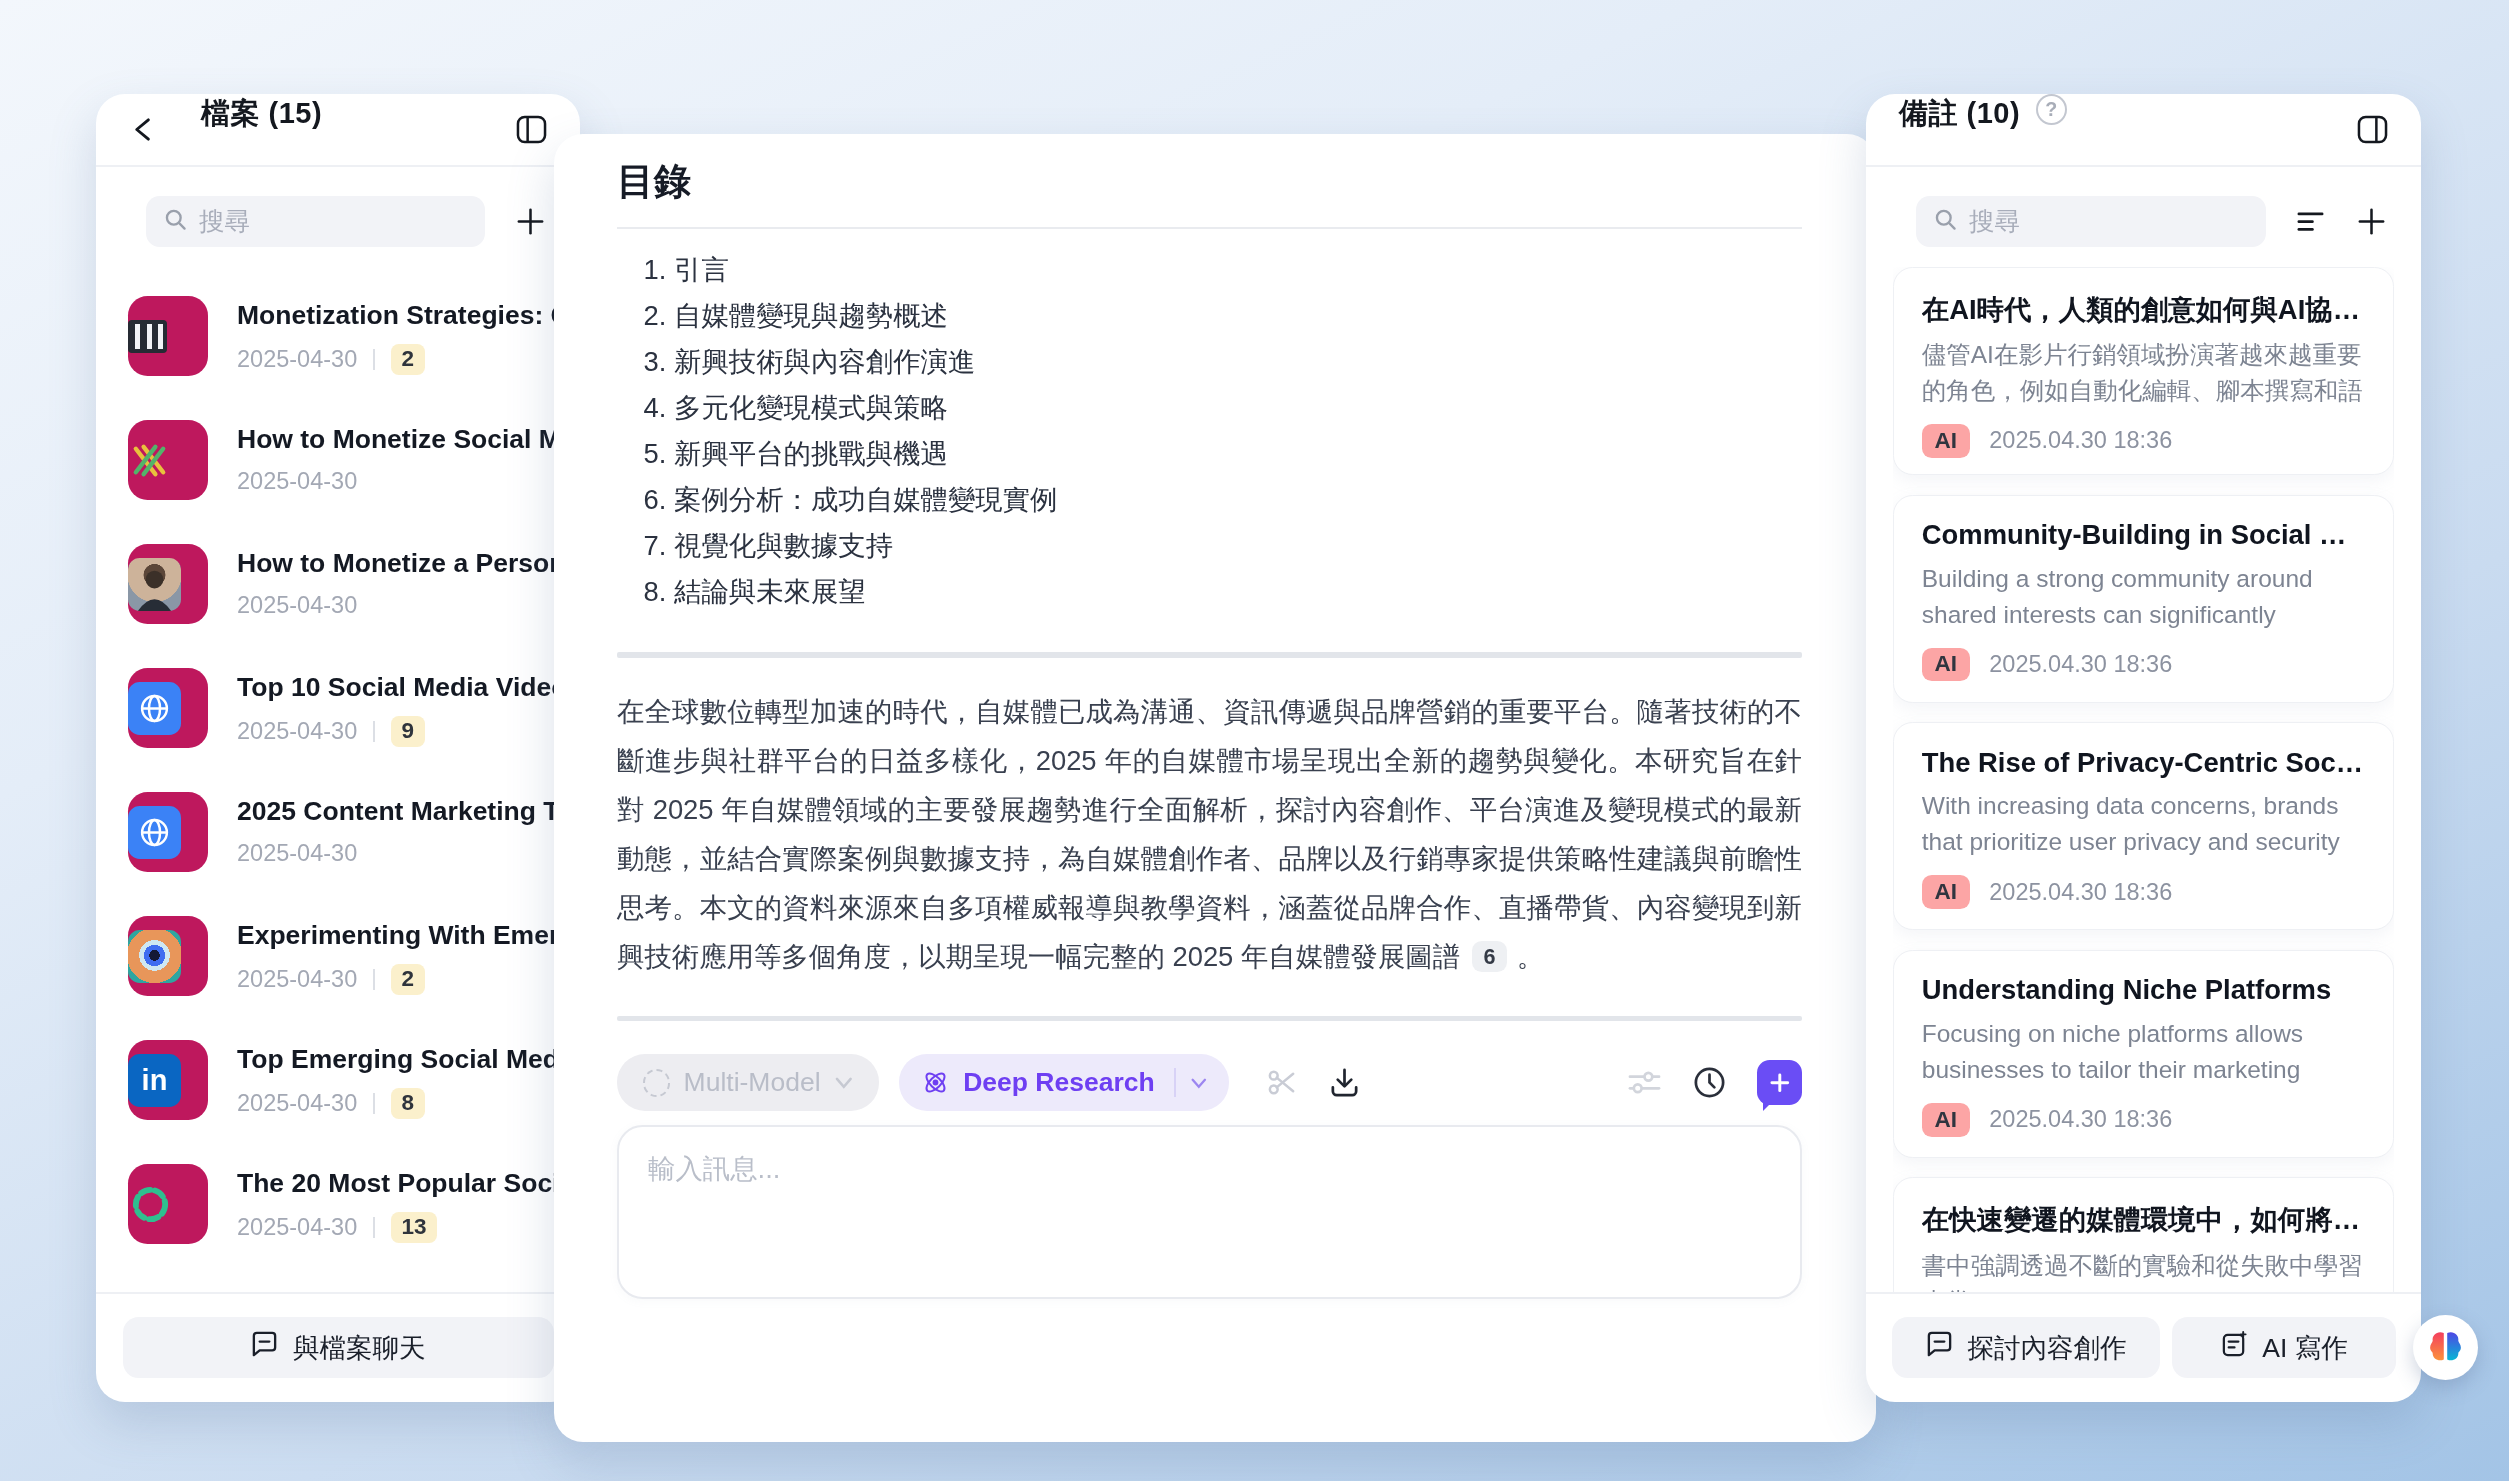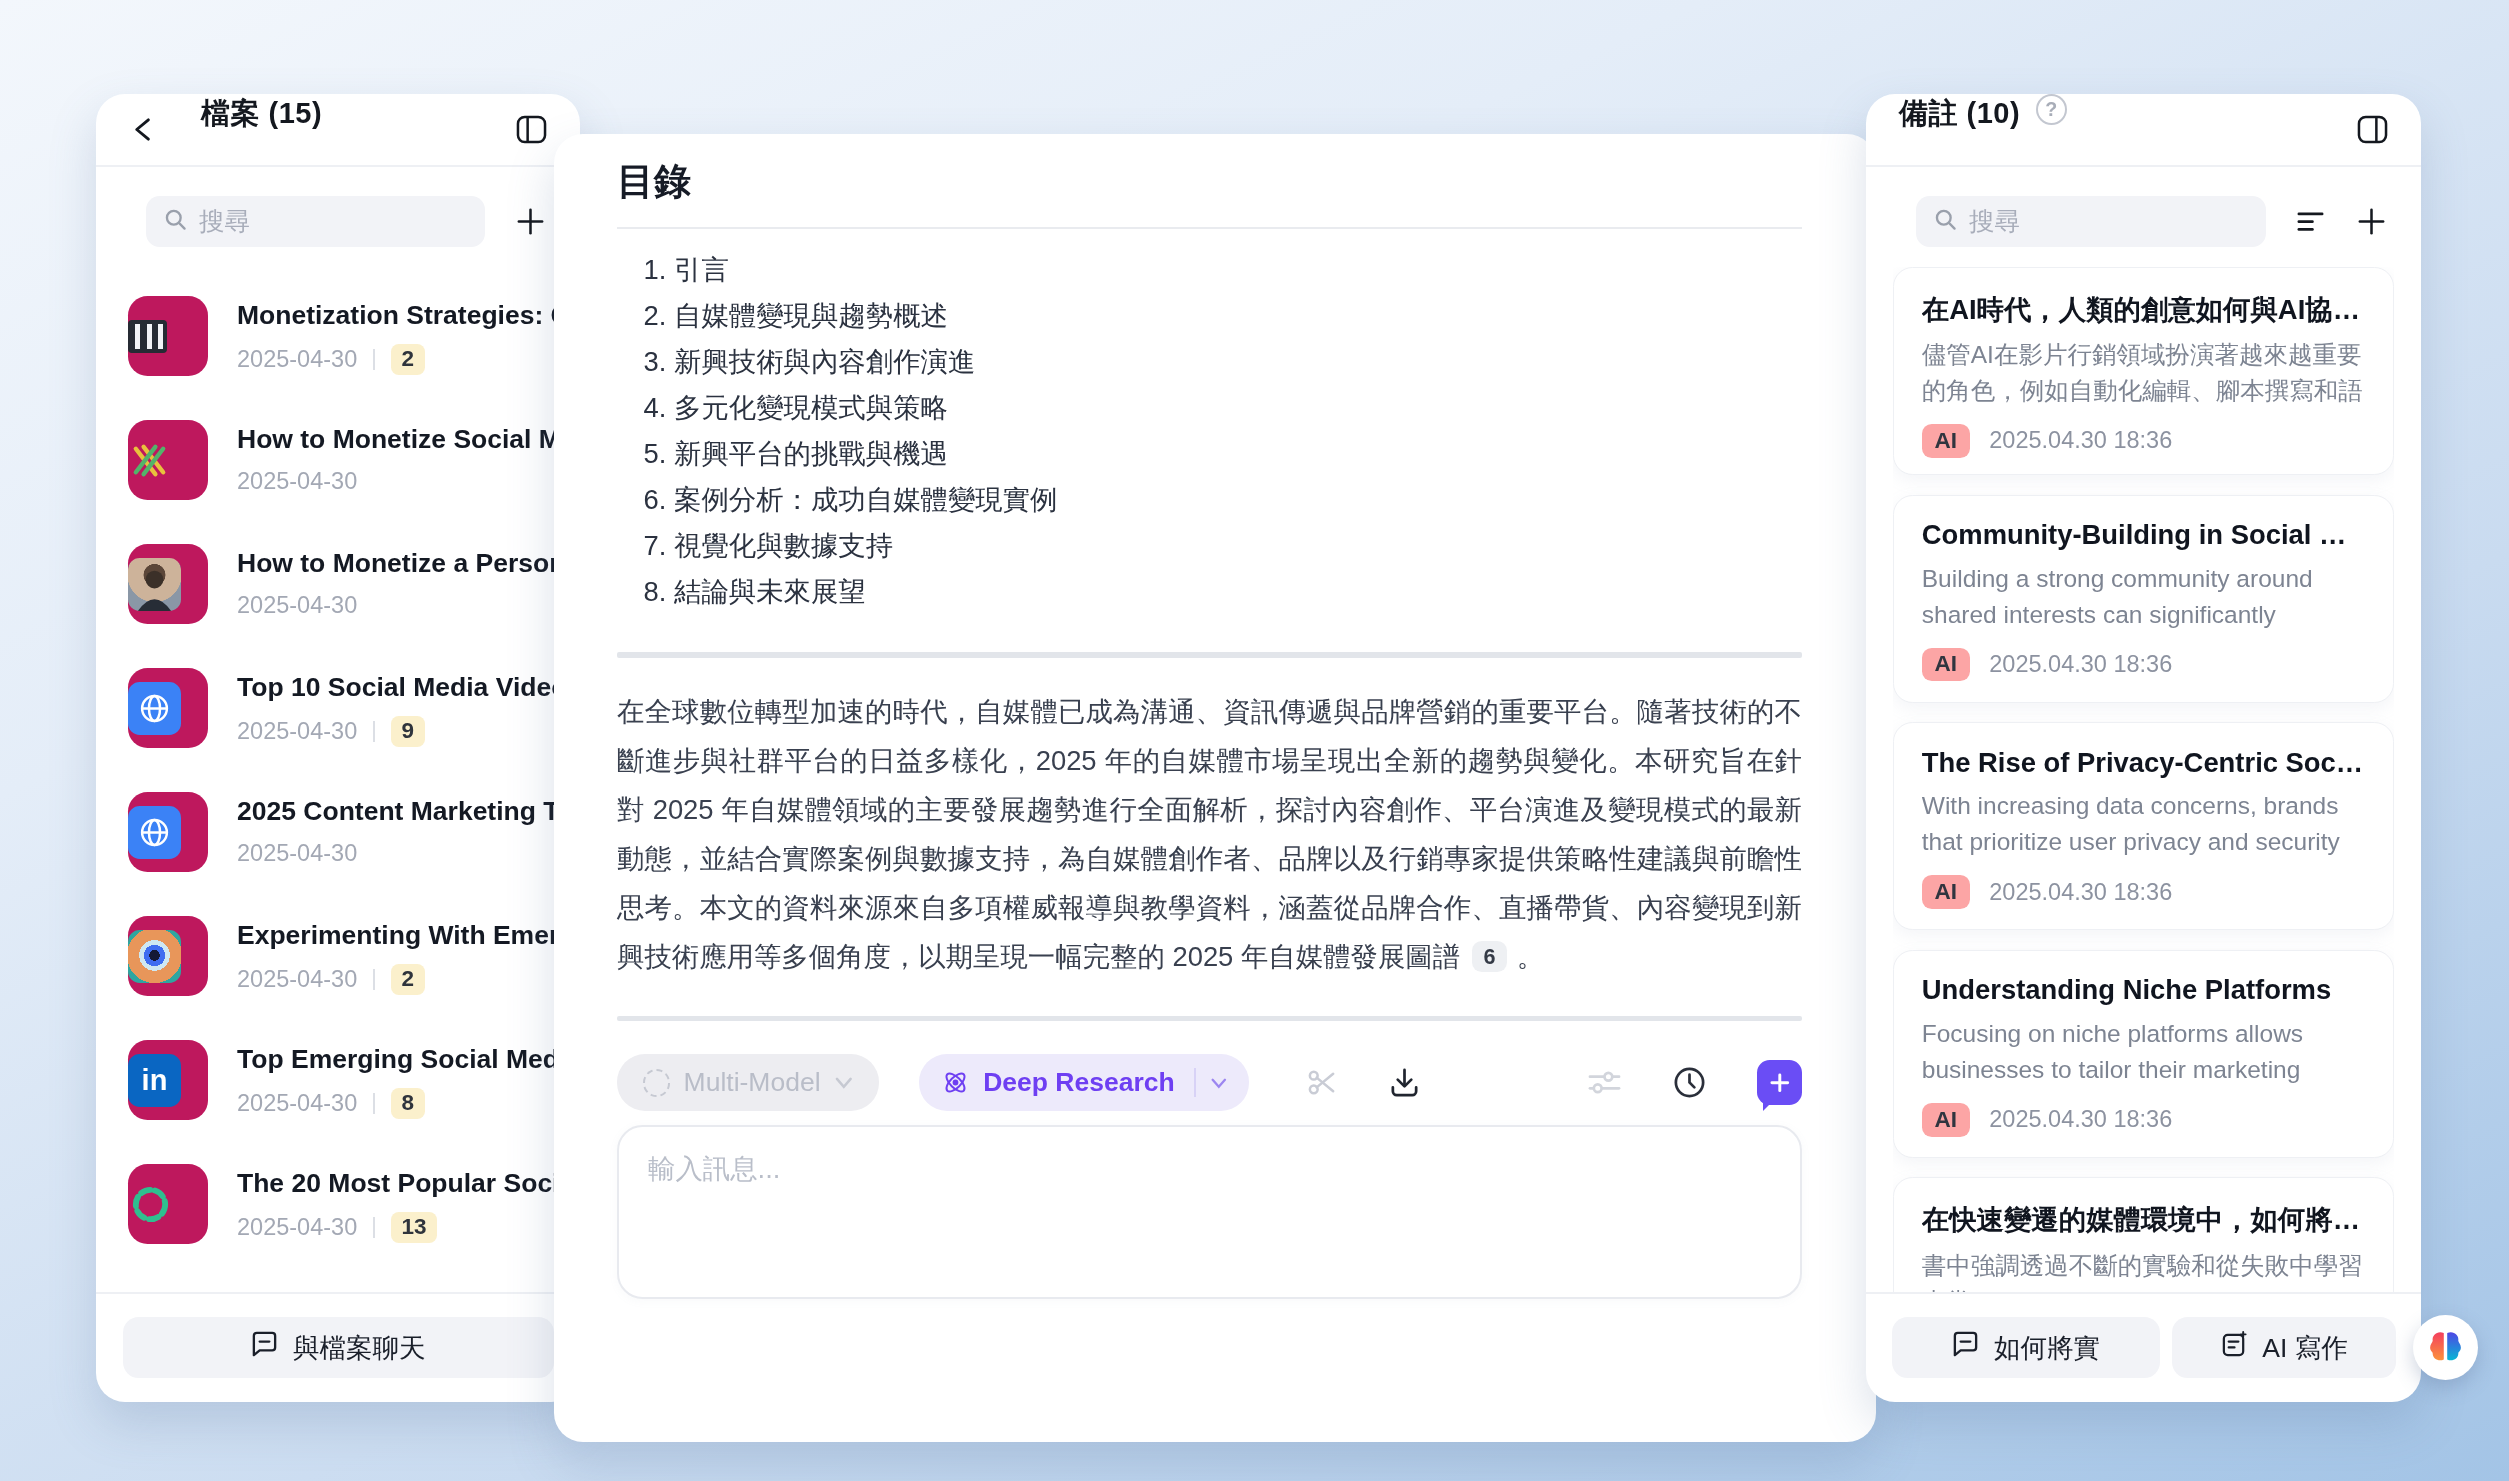--- a/index.html
+++ b/index.html
@@ -93,21 +93,21 @@
   .thick-hr { height:5.9px; background:#e2e5ea; margin-top:37px; border-radius:2px; }
   .sec-title { margin-top:39px; font-size:39px; font-weight:700; color:#171c28; }
   .sec-title.underlined { padding-bottom:23.5px; border-bottom:2px solid #e9ebef; }
   .body-par { margin-top:29px; font-size:27.4px; line-height:49px; text-align:justify; color:#39404f; }
   .cite {
     display:inline-flex; align-items:center; justify-content:center;
     min-width:35px; height:31px; background:#eef0f3; border-radius:9.8px;
     font-size:21.6px; font-weight:600; color:#343a46; margin:0 9.8px 0 11.8px;
     vertical-align:2px; cursor:pointer;
   }
-  .toolbar { margin-top:33px; display:flex; align-items:center; height:57px;gap:20px; }
+  .toolbar { margin-top:33px; display:flex; align-items:center; height:57px; }
   .pill { height:57px; border-radius:28px; display:flex; align-items:center; cursor:pointer; }
   .pill-model { background:#ededf1; color:#b9bdc8; font-size:26.5px; gap:13.7px; padding:0 25.5px; }
   .dashed-circle { width:27.4px; height:27.4px; border-radius:50%; border:2.9px dashed #c6c9d2; }
   .pill-research { background:#edeafb; color:#6e3ff2; font-size:26.5px; font-weight:600; gap:13.7px; padding:0 21.6px; margin-left:19.6px; }
   .pill-vline { width:2px; height:29px; background:#d8d2f6; margin-left:5.9px; }
   .tool-icon { margin-left:29px; cursor:pointer; display:flex; }
   .chat-plus {
     width:45px; height:45px; background:#6a4df5; border-radius:12.7px; position:relative;
     display:flex; align-items:center; justify-content:center; cursor:pointer;
   }
@@ -505,21 +505,21 @@
 
   <div class="panel-footer-divider"></div>
   <div id="right-footer">
     <div class="footer-btn">
       <span>
         <svg width="29" height="29" viewBox="0 0 30 30" fill="none" stroke="#1a1f2a" stroke-width="2.4" stroke-linecap="round" stroke-linejoin="round">
             <path d="M4 6 a3 3 0 0 1 3-3 h16 a3 3 0 0 1 3 3 v12 a3 3 0 0 1 -3 3 h-13 l-6 5 z"></path>
             <path d="M10 12 H20"></path>
           </svg>
       </span>
-      <span>如何將實</span>
+      <span>探討內容創作</span>
     </div>
     <div class="footer-btn">
       <span>
         <svg width="29" height="29" viewBox="0 0 30 30" fill="none" stroke="#1a1f2a" stroke-width="2.3" stroke-linecap="round" stroke-linejoin="round">
             <rect x="4" y="5" width="20" height="21" rx="4"></rect>
             <path d="M9 12 H19"></path>
             <path d="M9 18 H15"></path>
             <path d="M24 2 v5 M21.5 4.5 h5" stroke-width="2"></path>
           </svg>
       </span>

